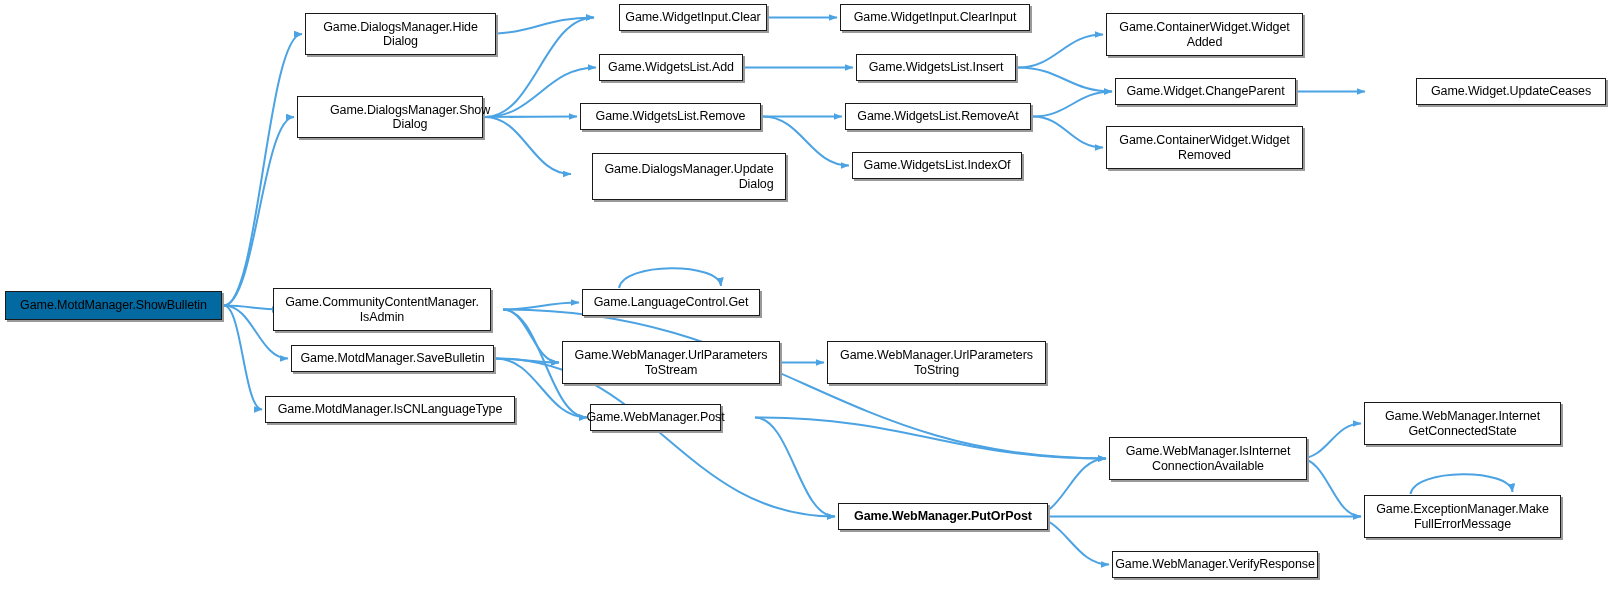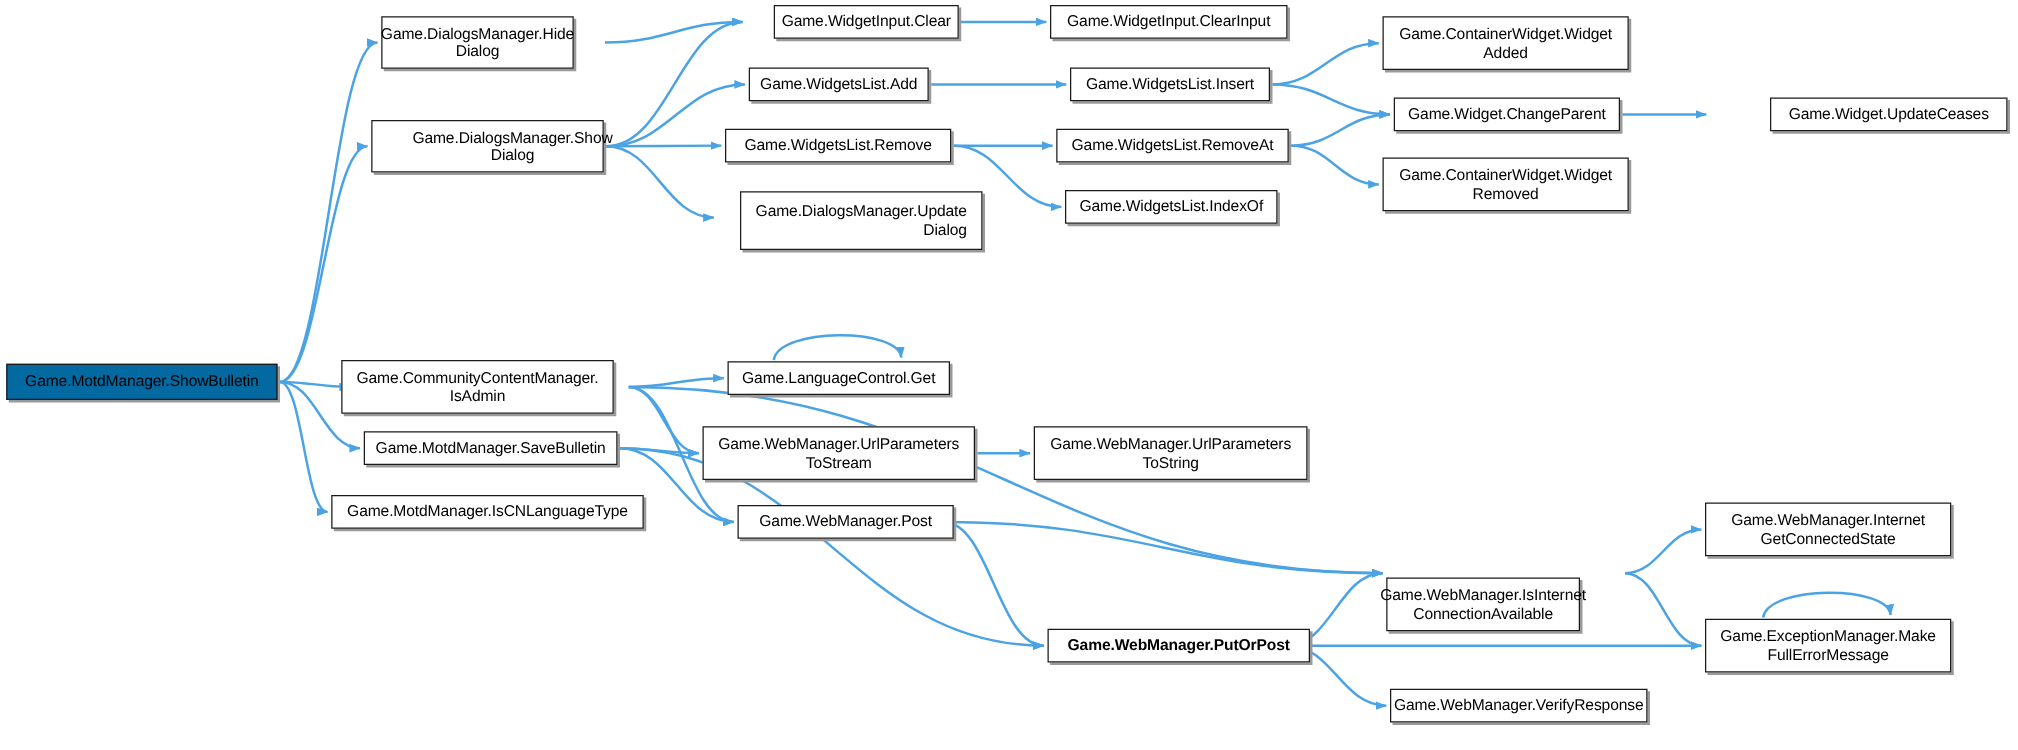--- a/index.html
+++ b/index.html
@@ -90,21 +90,21 @@
         <path d="M1030,516.5 C1178.95,516.5 1212.05,516.5 1361,516.5" fill="none" stroke="#4ba3e3" stroke-width="2" marker-end="url(#arrow)"></path>
         <path d="M1030,516.5 C1065.55,516.5 1073.45,564.5 1109,564.5" fill="none" stroke="#4ba3e3" stroke-width="2" marker-end="url(#arrow)"></path>
         <path d="M1300,458.5 C1327.45,458.5 1333.55,423.5 1361,423.5" fill="none" stroke="#4ba3e3" stroke-width="2" marker-end="url(#arrow)"></path>
         <path d="M1300,458.5 C1327.45,458.5 1333.55,516.5 1361,516.5" fill="none" stroke="#4ba3e3" stroke-width="2" marker-end="url(#arrow)"></path>
         <path d="M619,288 C623,262 719,262 721,286" fill="none" stroke="#4ba3e3" stroke-width="2" marker-end="url(#arrow)"></path>
         <path d="M1410.5,494 C1414.5,468 1510.5,468 1512.5,492" fill="none" stroke="#4ba3e3" stroke-width="2" marker-end="url(#arrow)"></path>
       </g>
   </svg>
   <div id="nodes">
       <div class="node root" style="left: 5px; top: 291px; width: 217px; height: 29px;">Game.MotdManager.ShowBulletin</div>
-      <div class="node" style="left: 305px; top: 13px; width: 154px; height: 42px;">Game.DialogsManager.Hide
+      <div class="node" style="left: 305px; top: 13px; width: 191px; height: 42px;">Game.DialogsManager.Hide
 Dialog</div>
       <div class="node" style="left: 297px; top: 96px; width: 186px; height: 42px; padding-left: 43px;">Game.DialogsManager.Show
 Dialog</div>
       <div class="node" style="left: 597px; top: 4px; width: 148px; height: 27px; margin-left: 22px;">Game.WidgetInput.Clear</div>
       <div class="node" style="left: 599px; top: 54px; width: 144px; height: 27px;">Game.WidgetsList.Add</div>
       <div class="node" style="left: 580px; top: 103px; width: 181px; height: 27px;">Game.WidgetsList.Remove</div>
       <div class="node" style="left: 592px; top: 153px; width: 194px; height: 47px; text-align: right;">Game.DialogsManager.Update
 Dialog</div>
       <div class="node" style="left: 840px; top: 4px; width: 190px; height: 27px;">Game.WidgetInput.ClearInput</div>
       <div class="node" style="left: 856px; top: 54px; width: 160px; height: 27px;">Game.WidgetsList.Insert</div>
@@ -118,22 +118,22 @@
       <div class="node" style="left: 1368px; top: 78px; width: 190px; height: 27px; margin-left: 48px;">Game.Widget.UpdateCeases</div>
       <div class="node" style="left: 273px; top: 288px; width: 218px; height: 43px;">Game.CommunityContentManager.
 IsAdmin</div>
       <div class="node" style="left: 582px; top: 289px; width: 178px; height: 27px;">Game.LanguageControl.Get</div>
       <div class="node" style="left: 291px; top: 345px; width: 203px; height: 27px;">Game.MotdManager.SaveBulletin</div>
       <div class="node" style="left: 265px; top: 396px; width: 250px; height: 27px;">Game.MotdManager.IsCNLanguageType</div>
       <div class="node" style="left: 562px; top: 341px; width: 218px; height: 43px;">Game.WebManager.UrlParameters
 ToStream</div>
       <div class="node" style="left: 827px; top: 341px; width: 219px; height: 43px;">Game.WebManager.UrlParameters
 ToString</div>
-      <div class="node" style="left: 590px; top: 404px; width: 173px; height: 27px;">Game.WebManager.Post</div>
-      <div class="node" style="left: 1109px; top: 462px; width: 155px; height: 43px;">Game.WebManager.IsInternet
+      <div class="node" style="left: 590px; top: 404px; width: 131px; height: 27px;">Game.WebManager.Post</div>
+      <div class="node" style="left: 1109px; top: 437px; width: 198px; height: 43px;">Game.WebManager.IsInternet
 ConnectionAvailable</div>
       <div class="node" style="left: 1364px; top: 402px; width: 197px; height: 43px;">Game.WebManager.Internet
 GetConnectedState</div>
       <div class="node" style="left: 1364px; top: 495px; width: 197px; height: 43px;">Game.ExceptionManager.Make
 FullErrorMessage</div>
       <div class="node" style="left: 838px; top: 503px; width: 210px; height: 27px; font-weight: bold;">Game.WebManager.PutOrPost</div>
       <div class="node" style="left: 1112px; top: 551px; width: 206px; height: 27px;">Game.WebManager.VerifyResponse</div>
     </div>
 </div>
 

